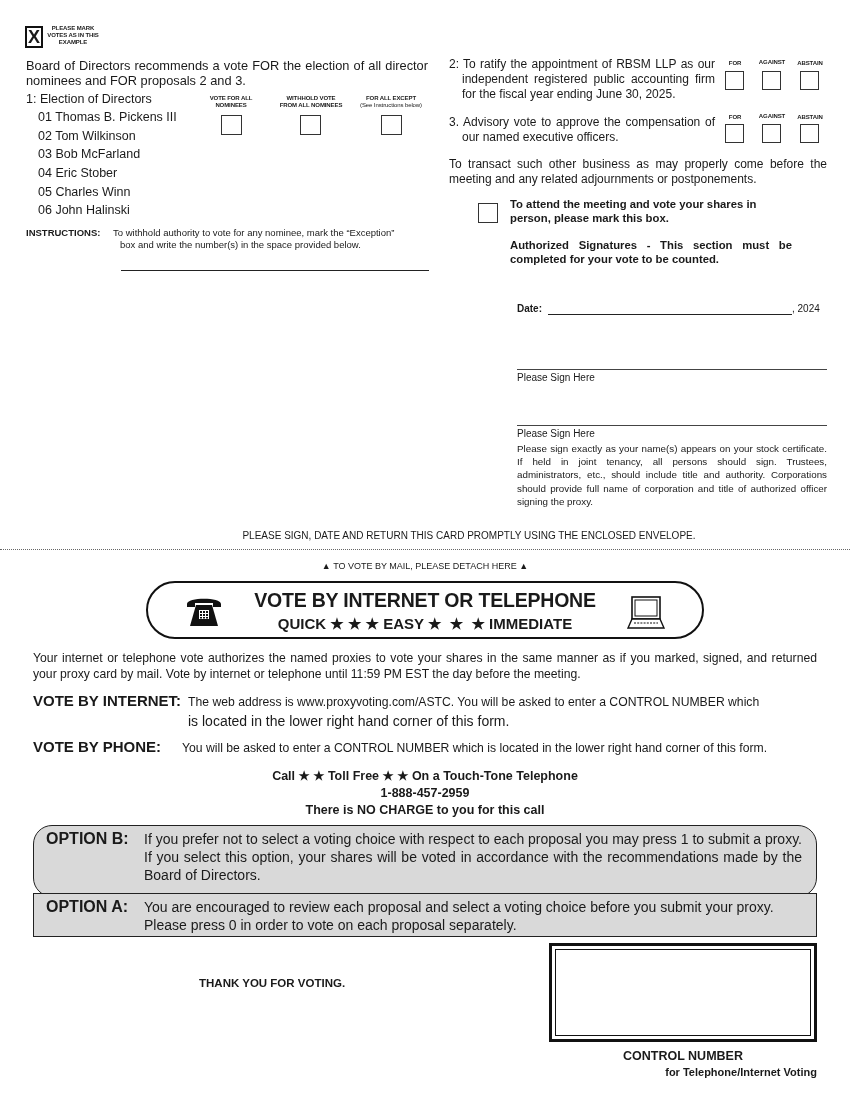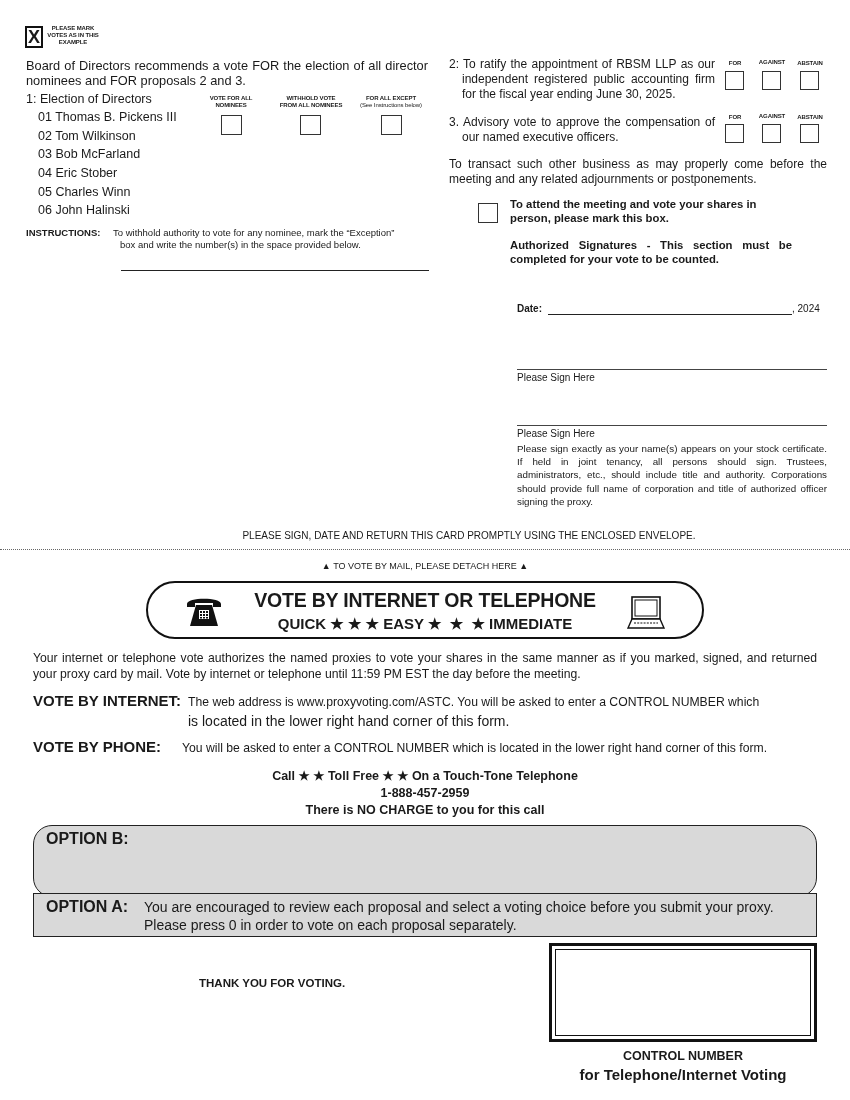--- a/index.html
+++ b/index.html
@@ -141,26 +141,27 @@
 <div class="abs" style="left:167px;top:741px;font-size:12.2px;margin-left:15px;">You will be asked to enter a CONTROL NUMBER which is located in the lower right hand corner of this form.</div>
 
 <div class="abs bold" style="left:0;width:850px;top:768px;text-align:center;font-size:12.5px;line-height:17px;">
   <div>Call ★ ★ Toll Free ★ ★ On a Touch-Tone Telephone</div>
   <div>1-888-457-2959</div>
   <div>There is NO CHARGE to you for this call</div>
 </div>
 
 <div class="optbox" style="top:825px;height:72px;border-radius:19px;">
   <div class="optlabel">OPTION B:</div>
+  <div class="opttext justify">If you prefer not to select a voting choice with respect to each proposal you may press 1 to submit a proxy. If you select this option, your shares will be voted in accordance with the recommendations made by the Board of Directors.</div>
 </div>
 
 <div class="optbox" style="top:893px;height:44px;">
   <div class="optlabel">OPTION A:</div>
   <div class="opttext">You are encouraged to review each proposal and select a voting choice before you submit your proxy. Please press 0 in order to vote on each proposal separately.</div>
 </div>
 
 <div class="abs bold" style="left:199px;top:977px;font-size:11.5px;">THANK YOU FOR VOTING.</div>
 
 <div class="abs" style="left:549px;top:943px;width:268px;height:99px;border:3px solid #111;padding:3px;">
   <div style="width:100%;height:100%;border:1.5px solid #111;"></div>
 </div>
 <div class="abs bold" style="left:549px;width:268px;top:1049px;text-align:center;font-size:12.5px;">CONTROL NUMBER</div>
-<div class="abs bold" style="left:549px;width:268px;top:1066px;text-align:center;font-size:15px;">for Telephone/Internet Voting</div>
+<div class="abs bold" style="left:549px;width:268px;top:1066px;text-align:right;font-size:11px;">for Telephone/Internet Voting</div>
 
 </body></html>

